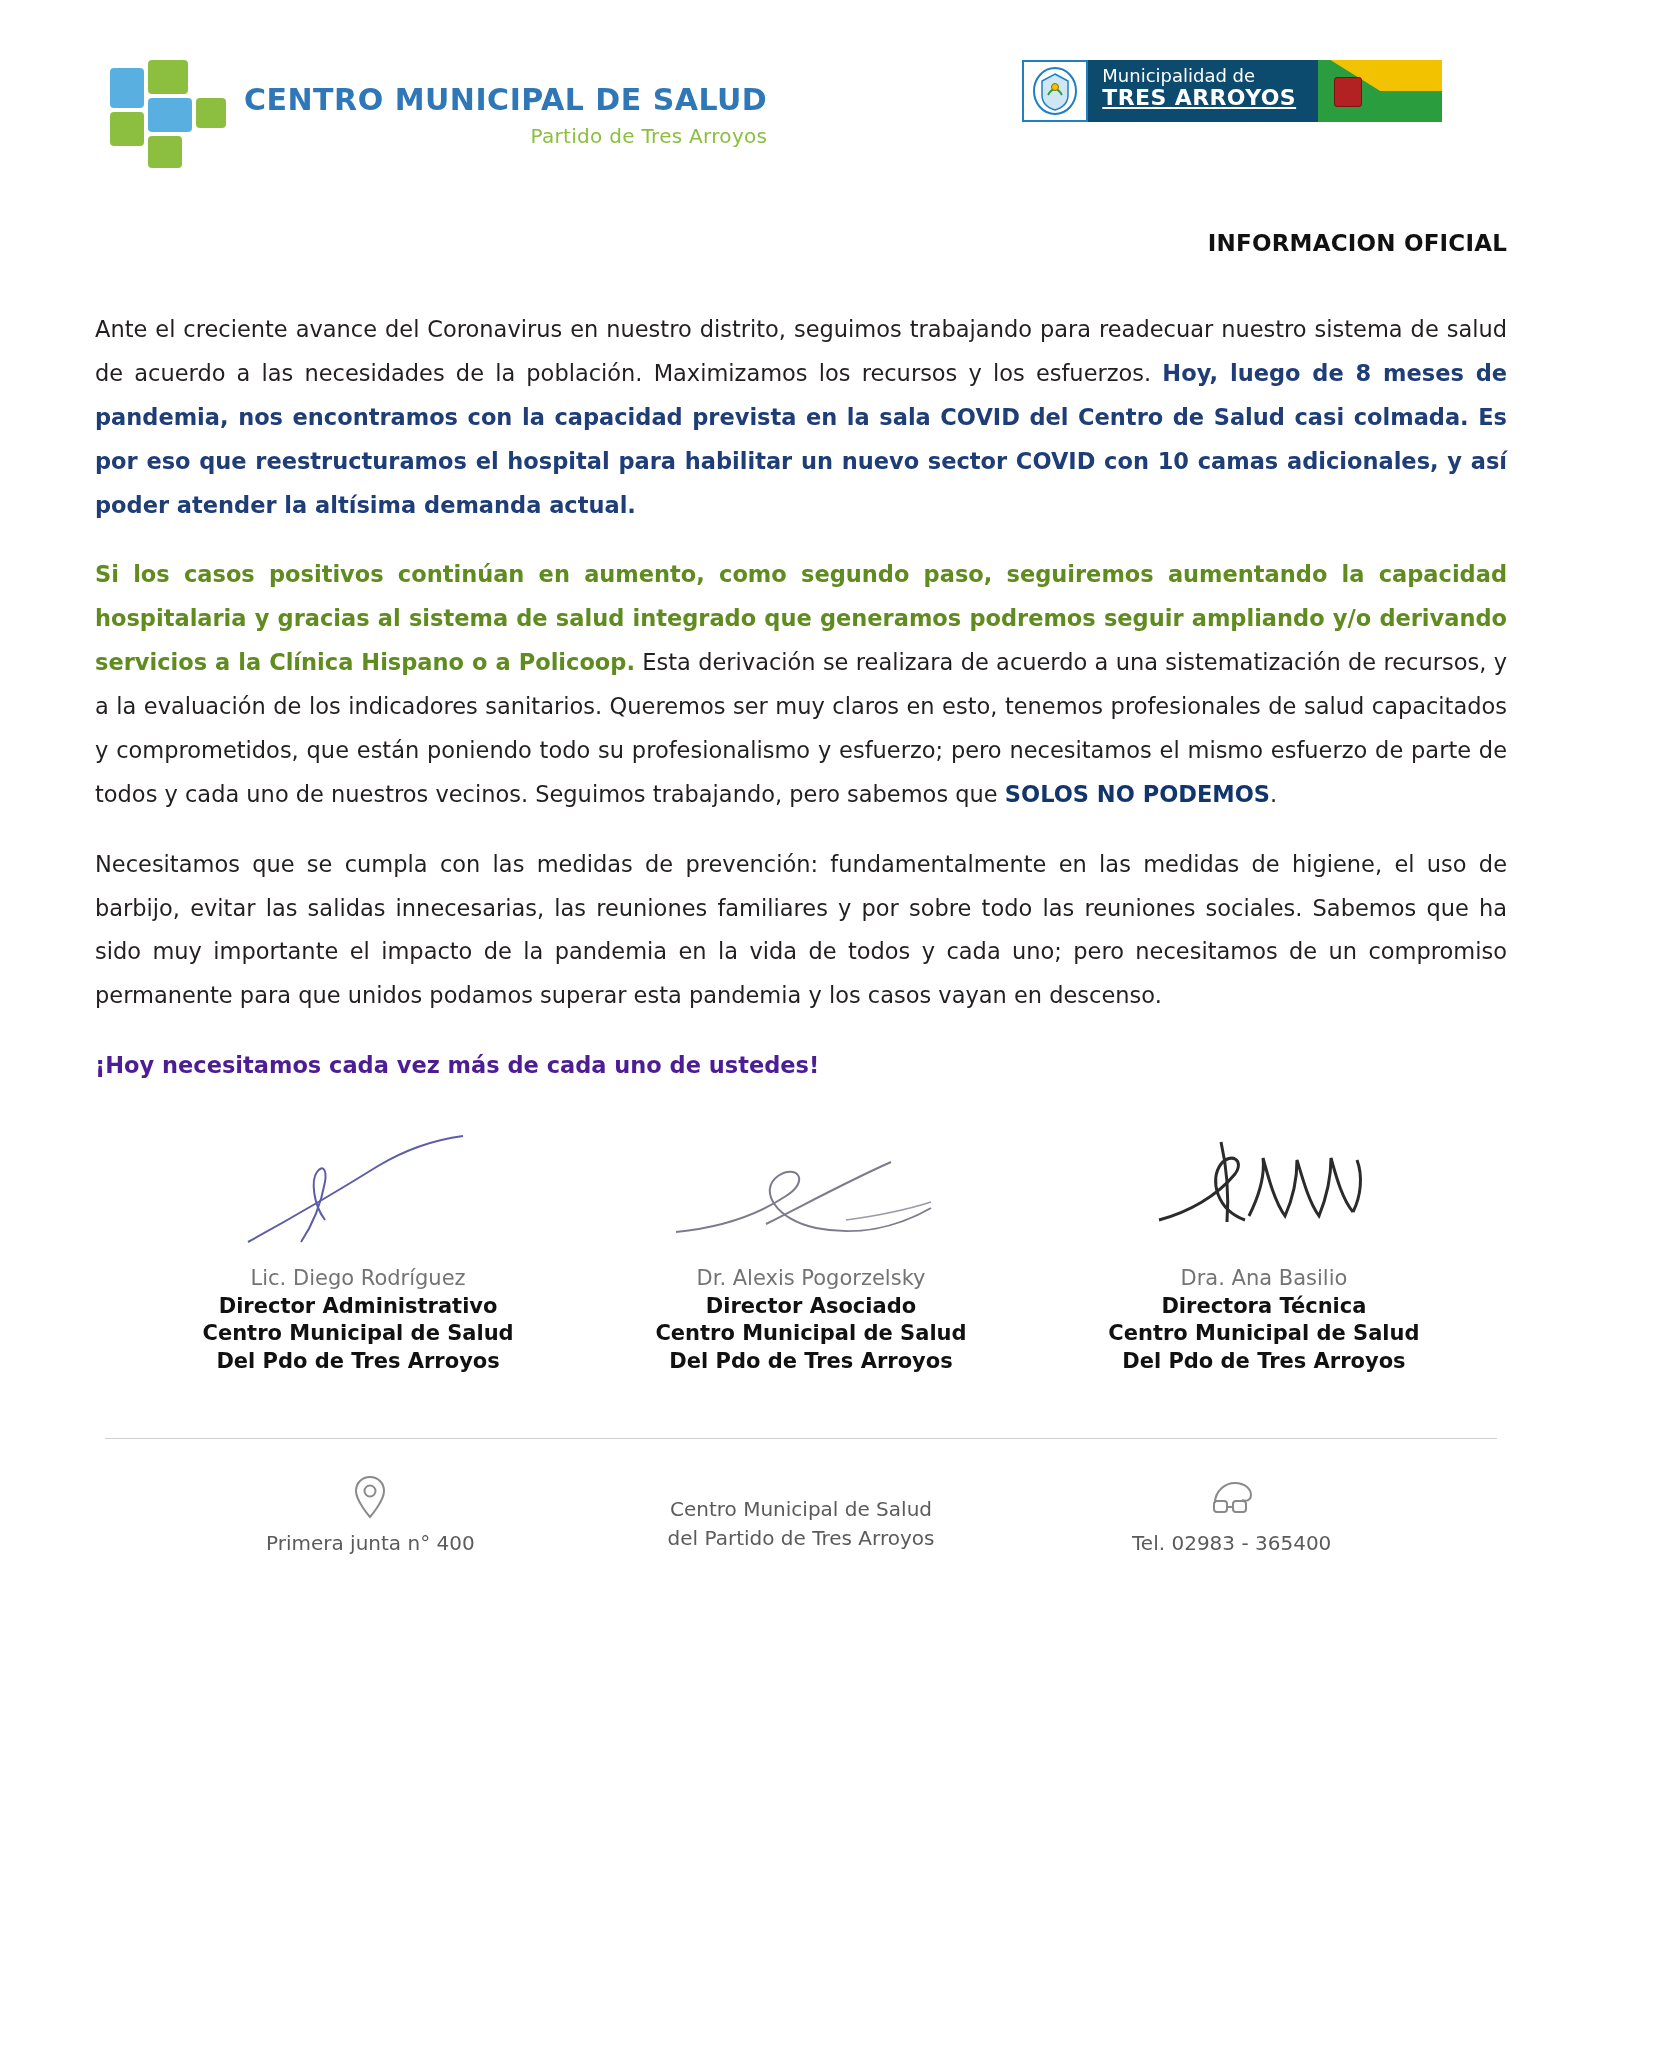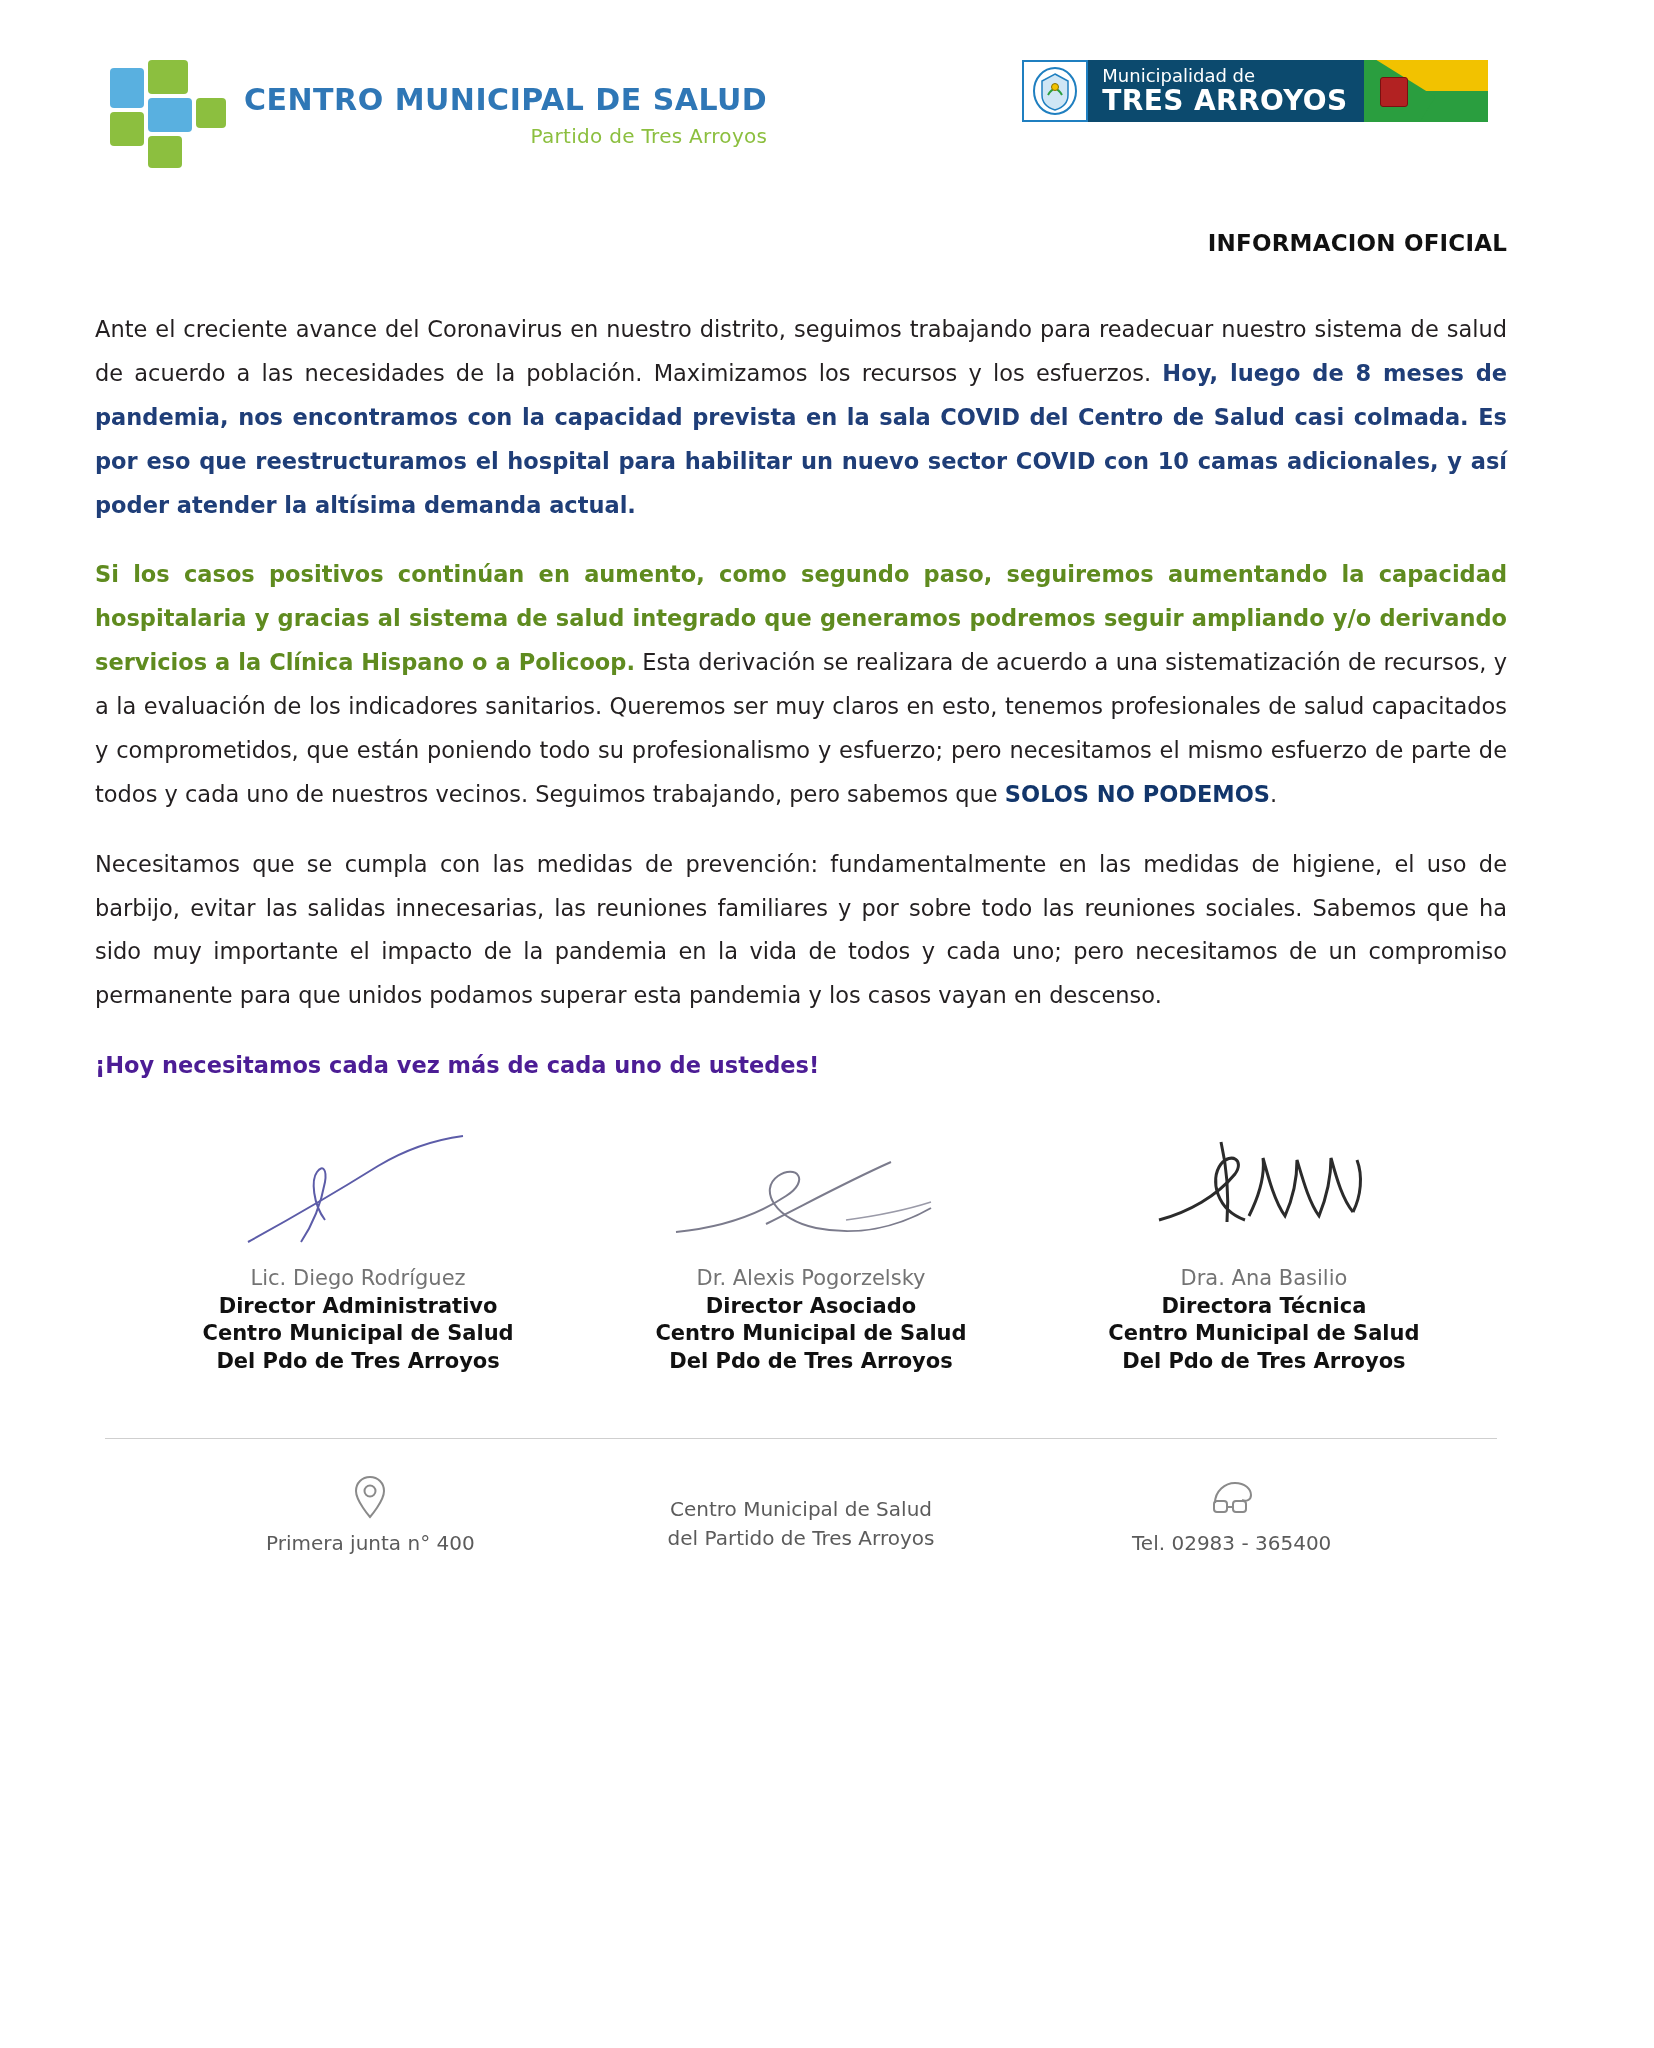--- a/index.html
+++ b/index.html
@@ -90,24 +90,25 @@
     box-sizing: border-box;
     padding: 7px 16px 0 14px;
     min-width: 230px;
   }
   .muni-text .l1 {
     font-size: 18px;
     line-height: 1.05;
     font-weight: normal;
   }
   .muni-text .l2 {
-    font-size: 28px;
+    font-size: 22px;
     font-weight: bold;
     line-height: 1.05;
     letter-spacing: 0.4px;
+    text-decoration: underline;
   }
   .muni-flag {
     width: 124px;
     height: 62px;
     position: relative;
     overflow: hidden;
     background: #1f8fd0;
   }
   .muni-flag .stripe-y {
     position: absolute;

